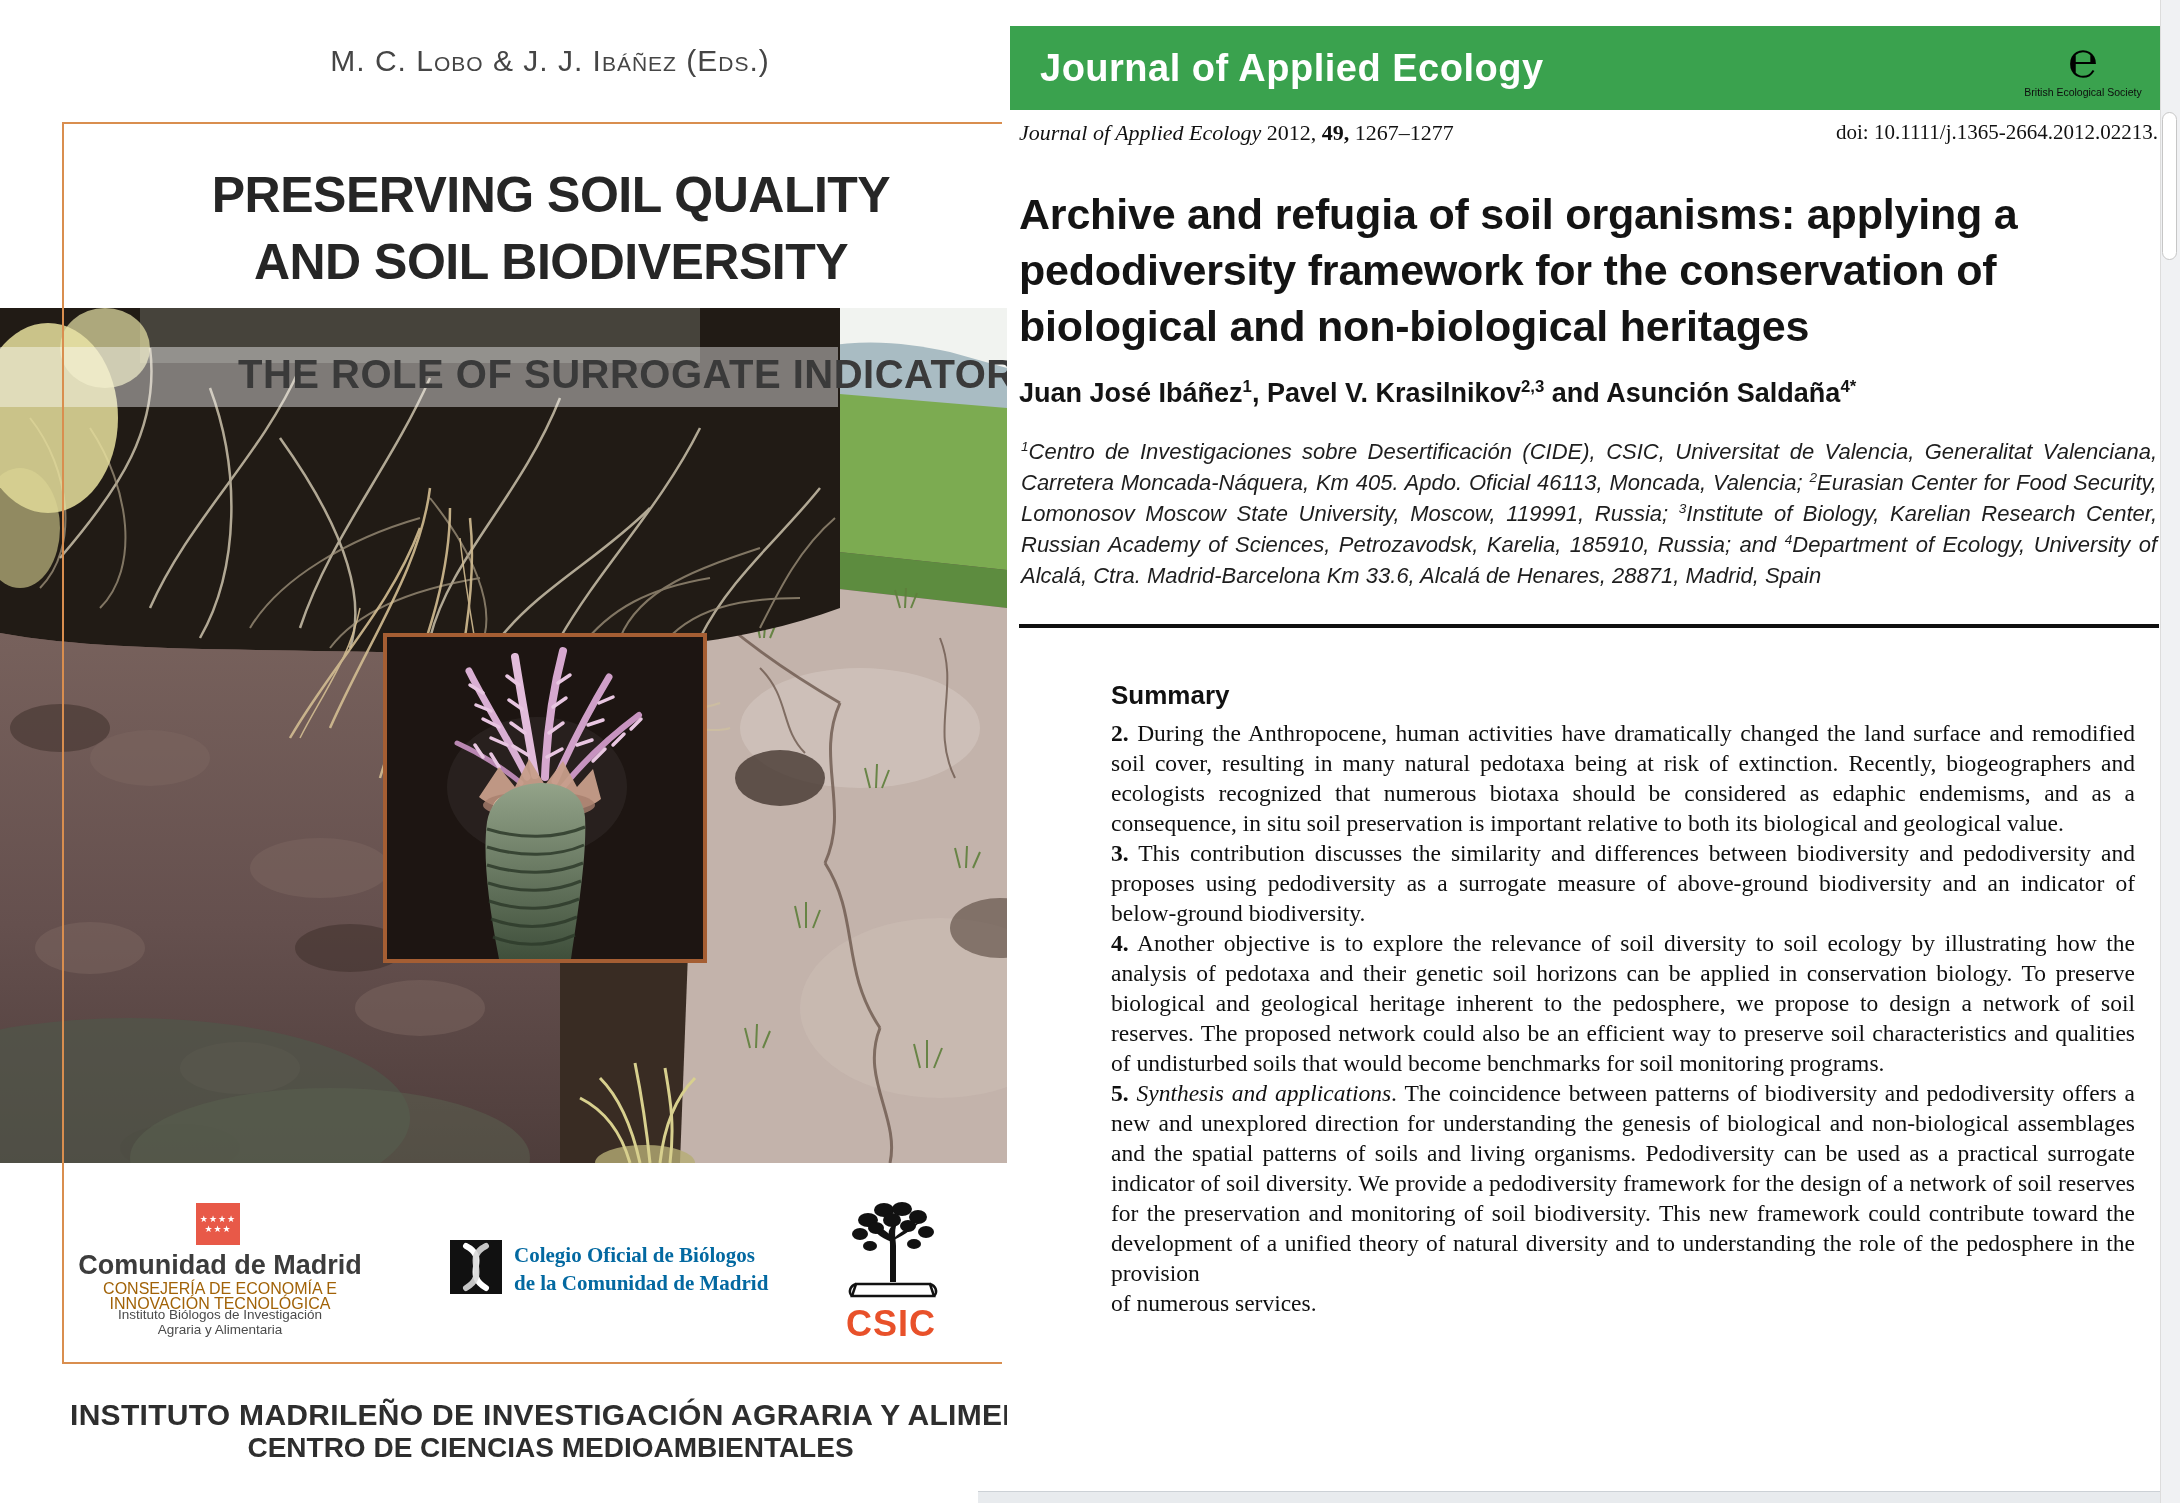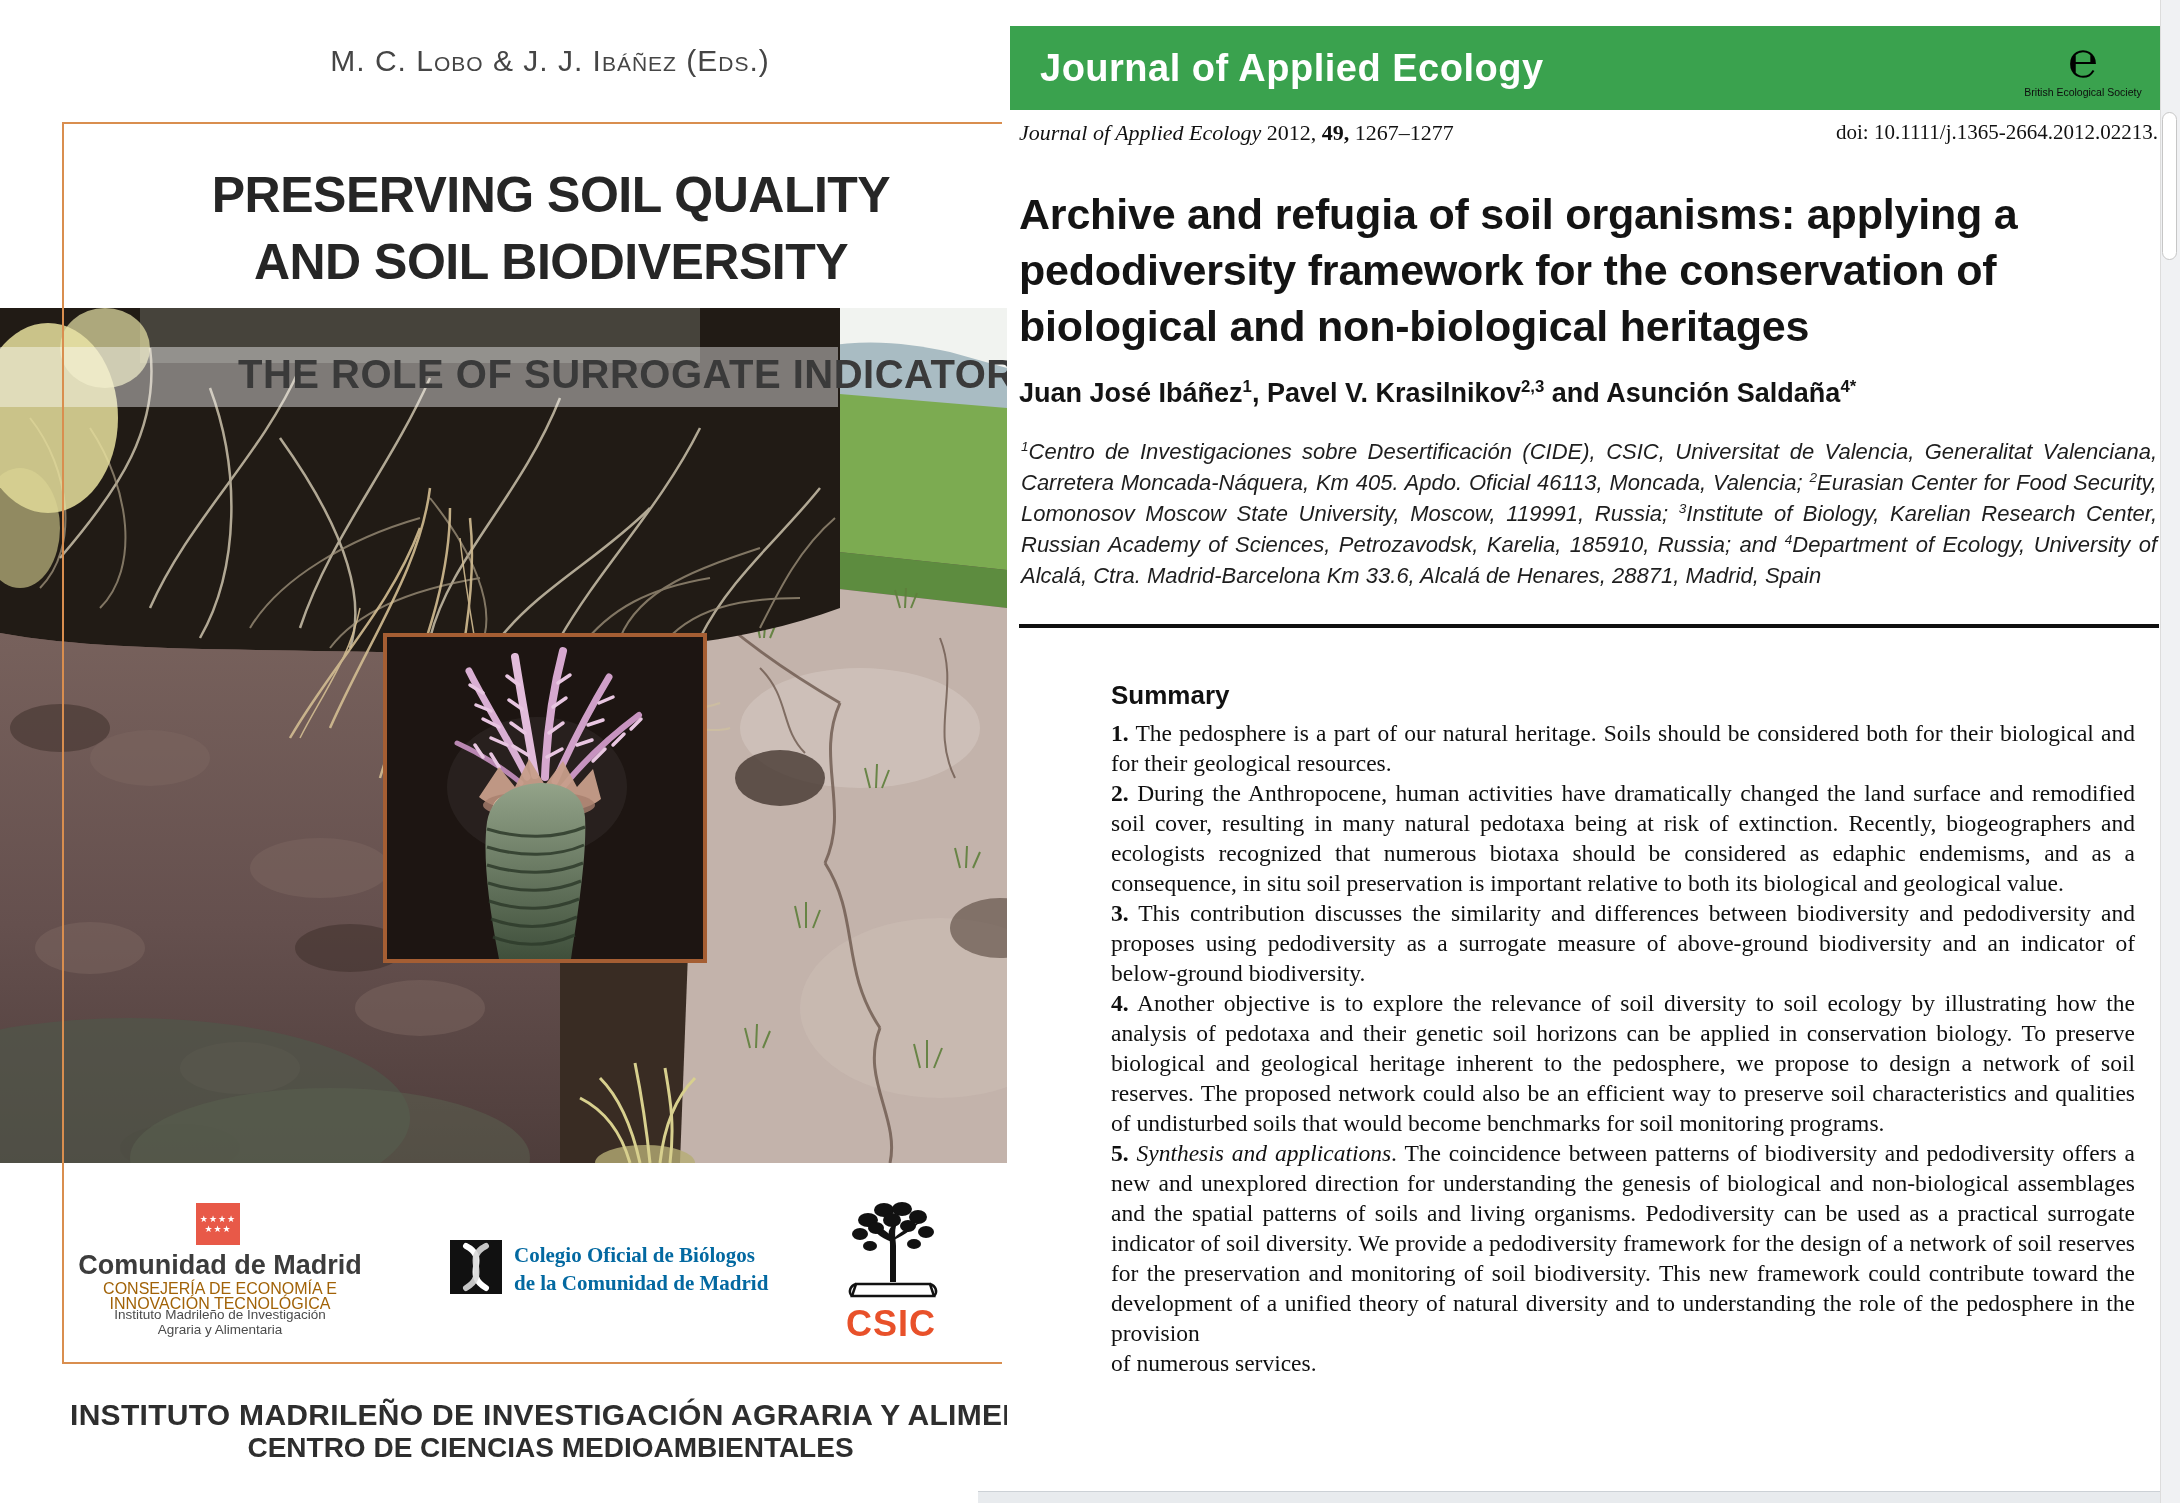--- a/index.html
+++ b/index.html
@@ -244,21 +244,21 @@
     <div class="abs cam-flag">
       <div>★★★★</div>
       <div>★★★</div>
     </div>
     <div class="abs cam-name">Comunidad de Madrid</div>
     <div class="abs cam-s1">
       <div>CONSEJERÍA DE ECONOMÍA E</div>
       <div>INNOVACIÓN TECNOLÓGICA</div>
     </div>
     <div class="abs cam-s2">
-      <div>Instituto Madrileño de Investigación</div>
+      <div>Instituto Biólogos de Investigación</div>
       <div>Agraria y Alimentaria</div>
     </div>
 
     <div class="abs cob-box">
       <svg width="52" height="54" viewBox="0 0 52 54">
         <path d="M16,6 C40,18 12,34 36,48" stroke="#ffffff" stroke-width="6" fill="none" stroke-linecap="round"></path>
         <path d="M36,6 C12,18 40,34 16,48" stroke="#d9d9d9" stroke-width="6" fill="none" stroke-linecap="round" opacity="0.9"></path>
       </svg>
     </div>
     <div class="abs cob-text">
@@ -321,21 +321,20 @@
       <div class="jl">Lomonosov Moscow State University, Moscow, 119991, Russia; <sup>3</sup>Institute of Biology, Karelian Research Center,</div>
       <div class="jl">Russian Academy of Sciences, Petrozavodsk, Karelia, 185910, Russia; and <sup>4</sup>Department of Ecology, University of</div>
       <div>Alcalá, Ctra. Madrid-Barcelona Km 33.6, Alcalá de Henares, 28871, Madrid, Spain</div>
     </div>
 
     <div class="abs rule"></div>
 
     <div class="abs sum-head">Summary</div>
 
     <div class="abs sum-body">
-      <p><span class="num">1.</span> <span>The pedosphere is a part of our natural heritage. Soils should be considered both for their biological and for their geological resources.</span></p>
       <p><span class="num">2.</span> <span>During the Anthropocene, human activities have dramatically changed the land surface and remodified soil cover, resulting in many natural pedotaxa being at risk of extinction. Recently, biogeographers and ecologists recognized that numerous biotaxa should be considered as edaphic endemisms, and as a consequence, in situ soil preservation is important relative to both its biological and geological value.</span></p>
       <p><span class="num">3.</span> <span>This contribution discusses the similarity and differences between biodiversity and pedodiversity and proposes using pedodiversity as a surrogate measure of above-ground biodiversity and an indicator of below-ground biodiversity.</span></p>
       <p><span class="num">4.</span> <span>Another objective is to explore the relevance of soil diversity to soil ecology by illustrating how the analysis of pedotaxa and their genetic soil horizons can be applied in conservation biology. To preserve biological and geological heritage inherent to the pedosphere, we propose to design a network of soil reserves. The proposed network could also be an efficient way to preserve soil characteristics and qualities of undisturbed soils that would become benchmarks for soil monitoring programs.</span></p>
       <p><span class="num">5.</span> <span><i>Synthesis and applications</i>. The coincidence between patterns of biodiversity and pedodiversity offers a new and unexplored direction for understanding the genesis of biological and non-biological assemblages and the spatial patterns of soils and living organisms. Pedodiversity can be used as a practical surrogate indicator of soil diversity. We provide a pedodiversity framework for the design of a network of soil reserves for the preservation and monitoring of soil biodiversity. This new framework could contribute toward the development of a unified theory of natural diversity and to understanding the role of the pedosphere in the provision</span></p>
       <p>of numerous services.</p>
     </div>
   </div>
 
   <div class="abs bottom-bar"></div>
   <div class="abs scroll-track">

